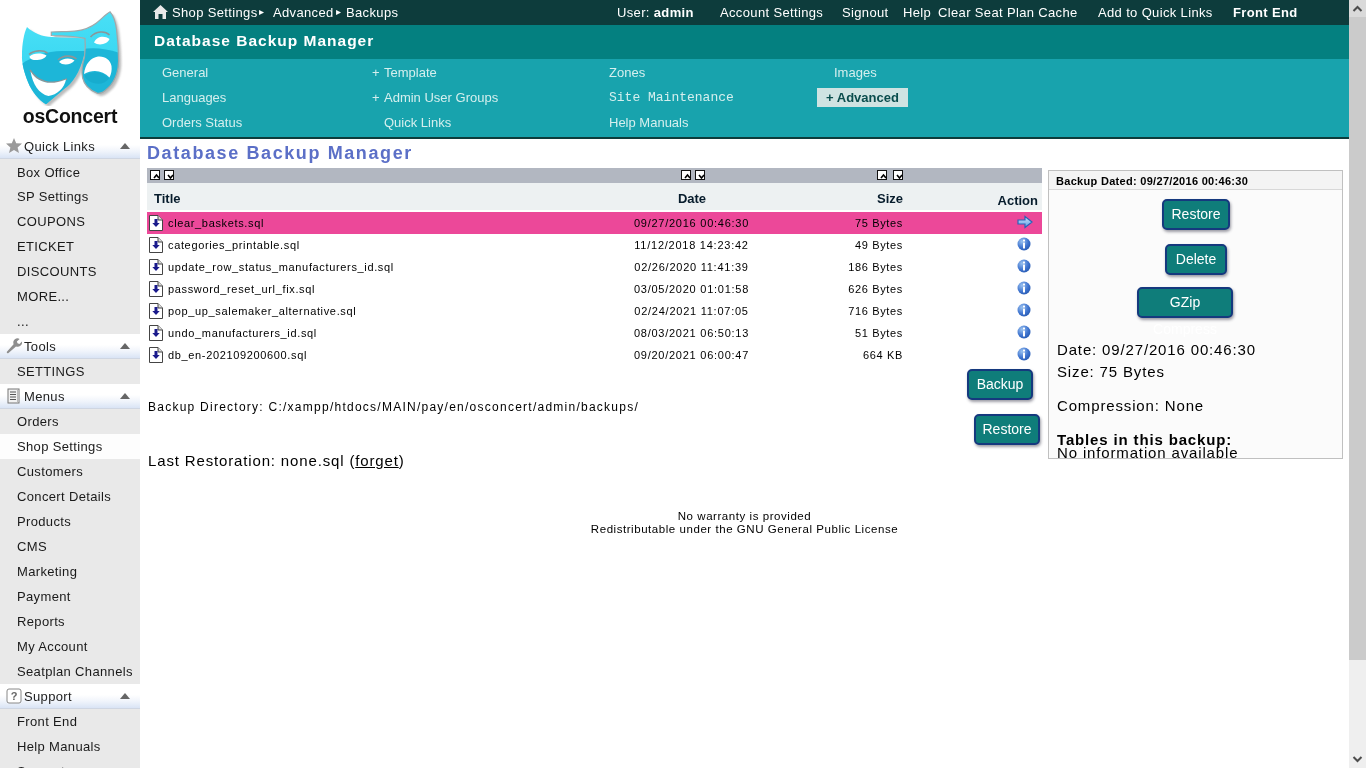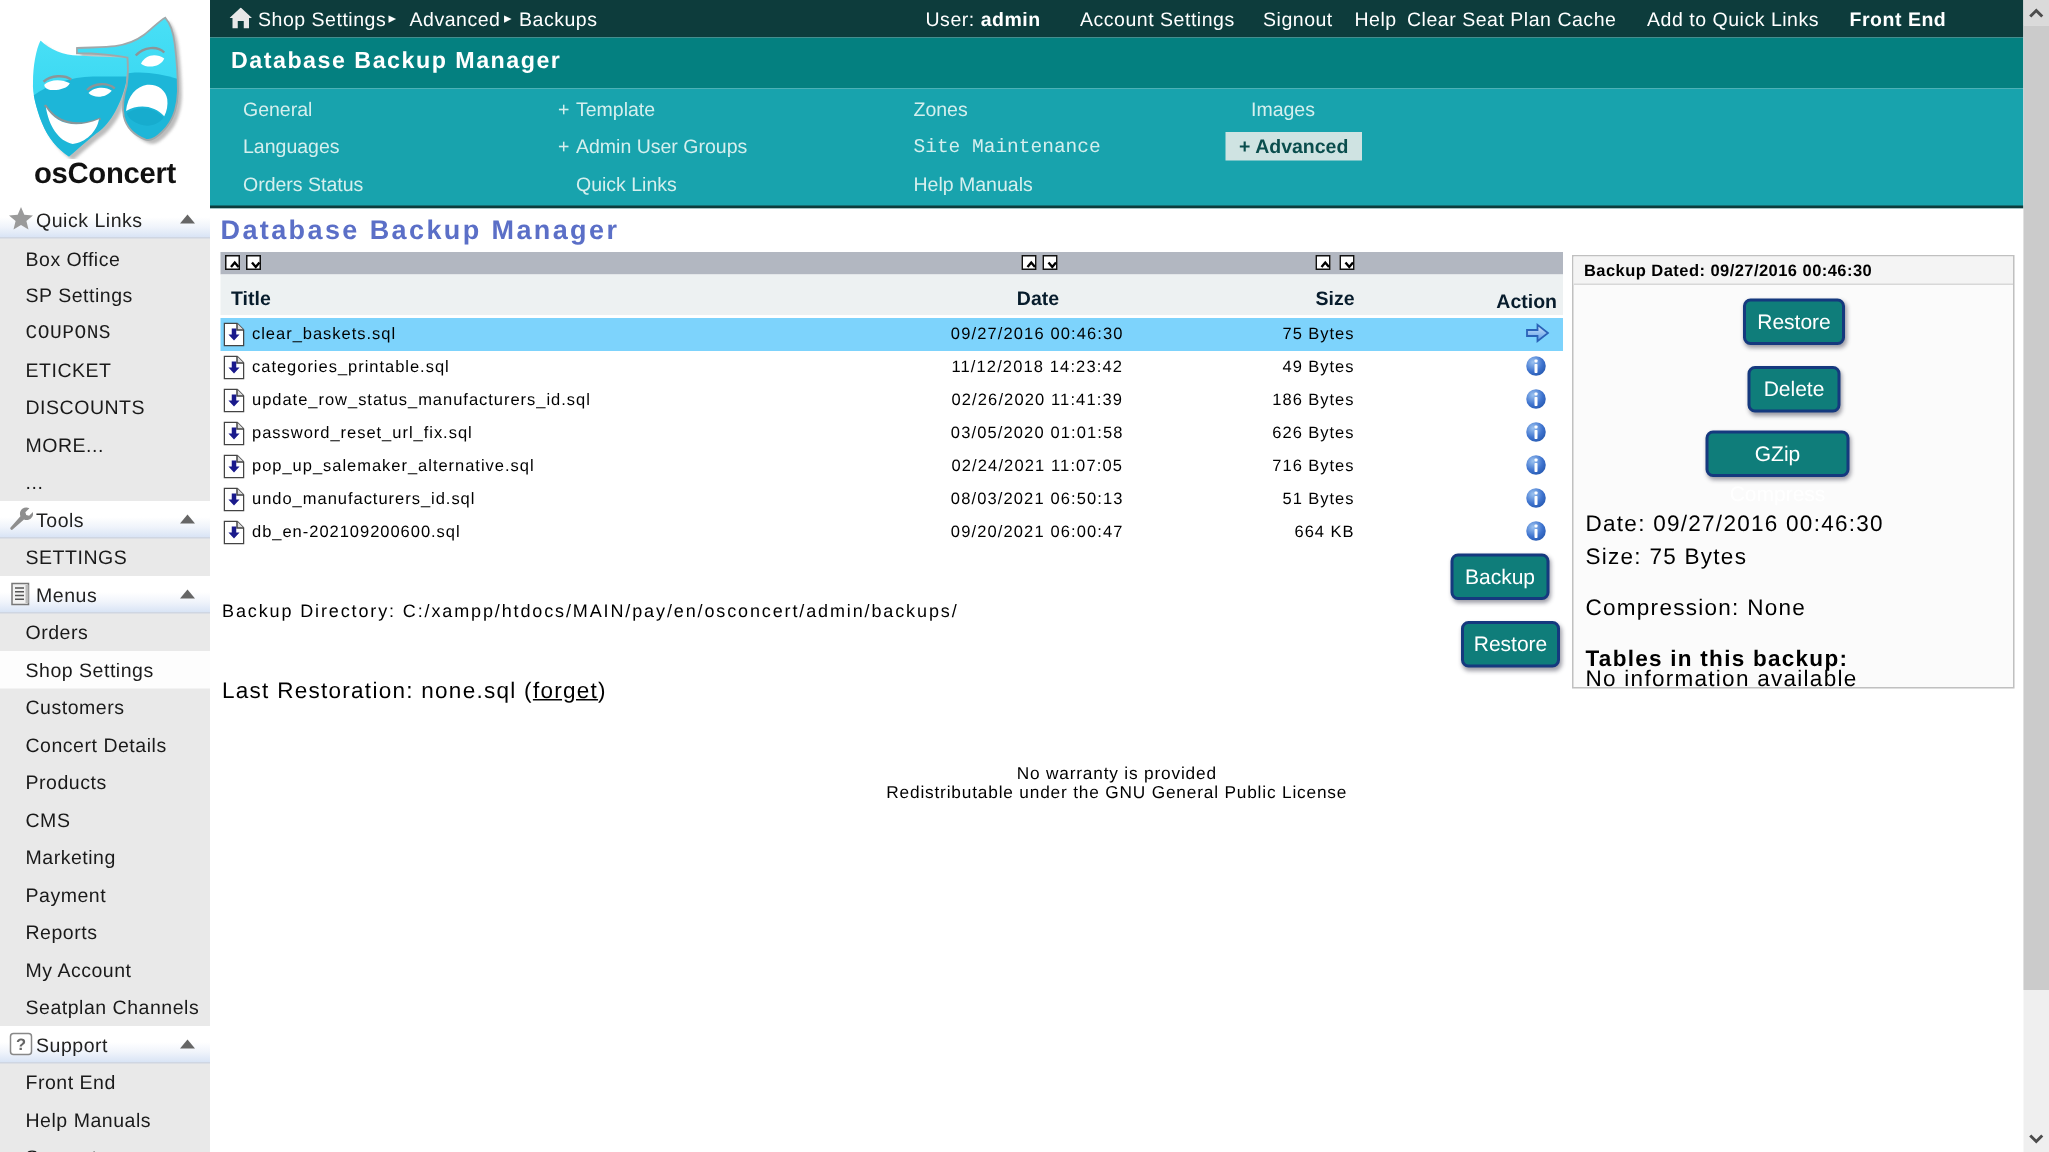--- a/index.html
+++ b/index.html
@@ -44,21 +44,21 @@
 h1.ph { position:absolute; left:7px; top:4px; font-size:18px; font-weight:bold;
   color:#5b6fc7; letter-spacing:1.6px; }
 #tbl { position:absolute; left:7px; top:29px; width:895px; }
 .sortrow { position:absolute; left:0; top:0; width:895px; height:15px; background:#b2b7c1; }
 .sbtn { position:absolute; top:2px; width:10px; height:10px; background:#fff;
   border:1px solid #111; }
 .sbtn svg { position:absolute; left:1px; top:1px; }
 .hrow { position:absolute; left:0; top:15px; width:895px; height:27px; background:#edf1f2;
   font-weight:bold; font-size:13px; color:#071c2c; }
 .drow { position:absolute; left:0; width:895px; height:22px; font-size:11px; color:#000; }
-.drow.first { background:#7dd3fc; }
+.drow.first { background:#ec4899; }
 .fname { position:absolute; left:21px; top:5px; letter-spacing:0.65px; }
 .fdate { position:absolute; left:472px; top:5px; width:145px; text-align:center; letter-spacing:0.75px;}
 .fsize { position:absolute; left:620px; top:5px; width:136px; text-align:right; letter-spacing:0.65px;}
 .ficon { position:absolute; left:2px; top:3px; }
 .aicon { position:absolute; left:870px; top:3px; }
 
 .tealbtn { position:absolute; background:#0f7d7a; border:2px solid #15397e; border-radius:5px;
   color:#fff; font-size:14px; text-align:center; box-shadow:1px 2px 3px rgba(40,40,60,0.45); }
 
 .smalltxt { position:absolute; font-size:15px; color:#000; letter-spacing:0.85px; }
@@ -351,21 +351,21 @@
         </svg>
       <span class="txt">Quick Links</span>
         <span class="tri"></span>
     </div>
     <div class="sitem" style="top:160px;">
         <span>Box Office</span>
       </div>
     <div class="sitem" style="top:184px;">
         <span>SP Settings</span>
       </div>
-    <div class="sitem" style="top:209px;font-family:Liberation Mono, monospace;">
+    <div class="sitem" style="top:209px;">
         <span>COUPONS</span>
       </div>
     <div class="sitem" style="top:234px;">
         <span>ETICKET</span>
       </div>
     <div class="sitem" style="top:259px;">
         <span>DISCOUNTS</span>
       </div>
     <div class="sitem" style="top:284px;">
         <span>MORE...</span>

